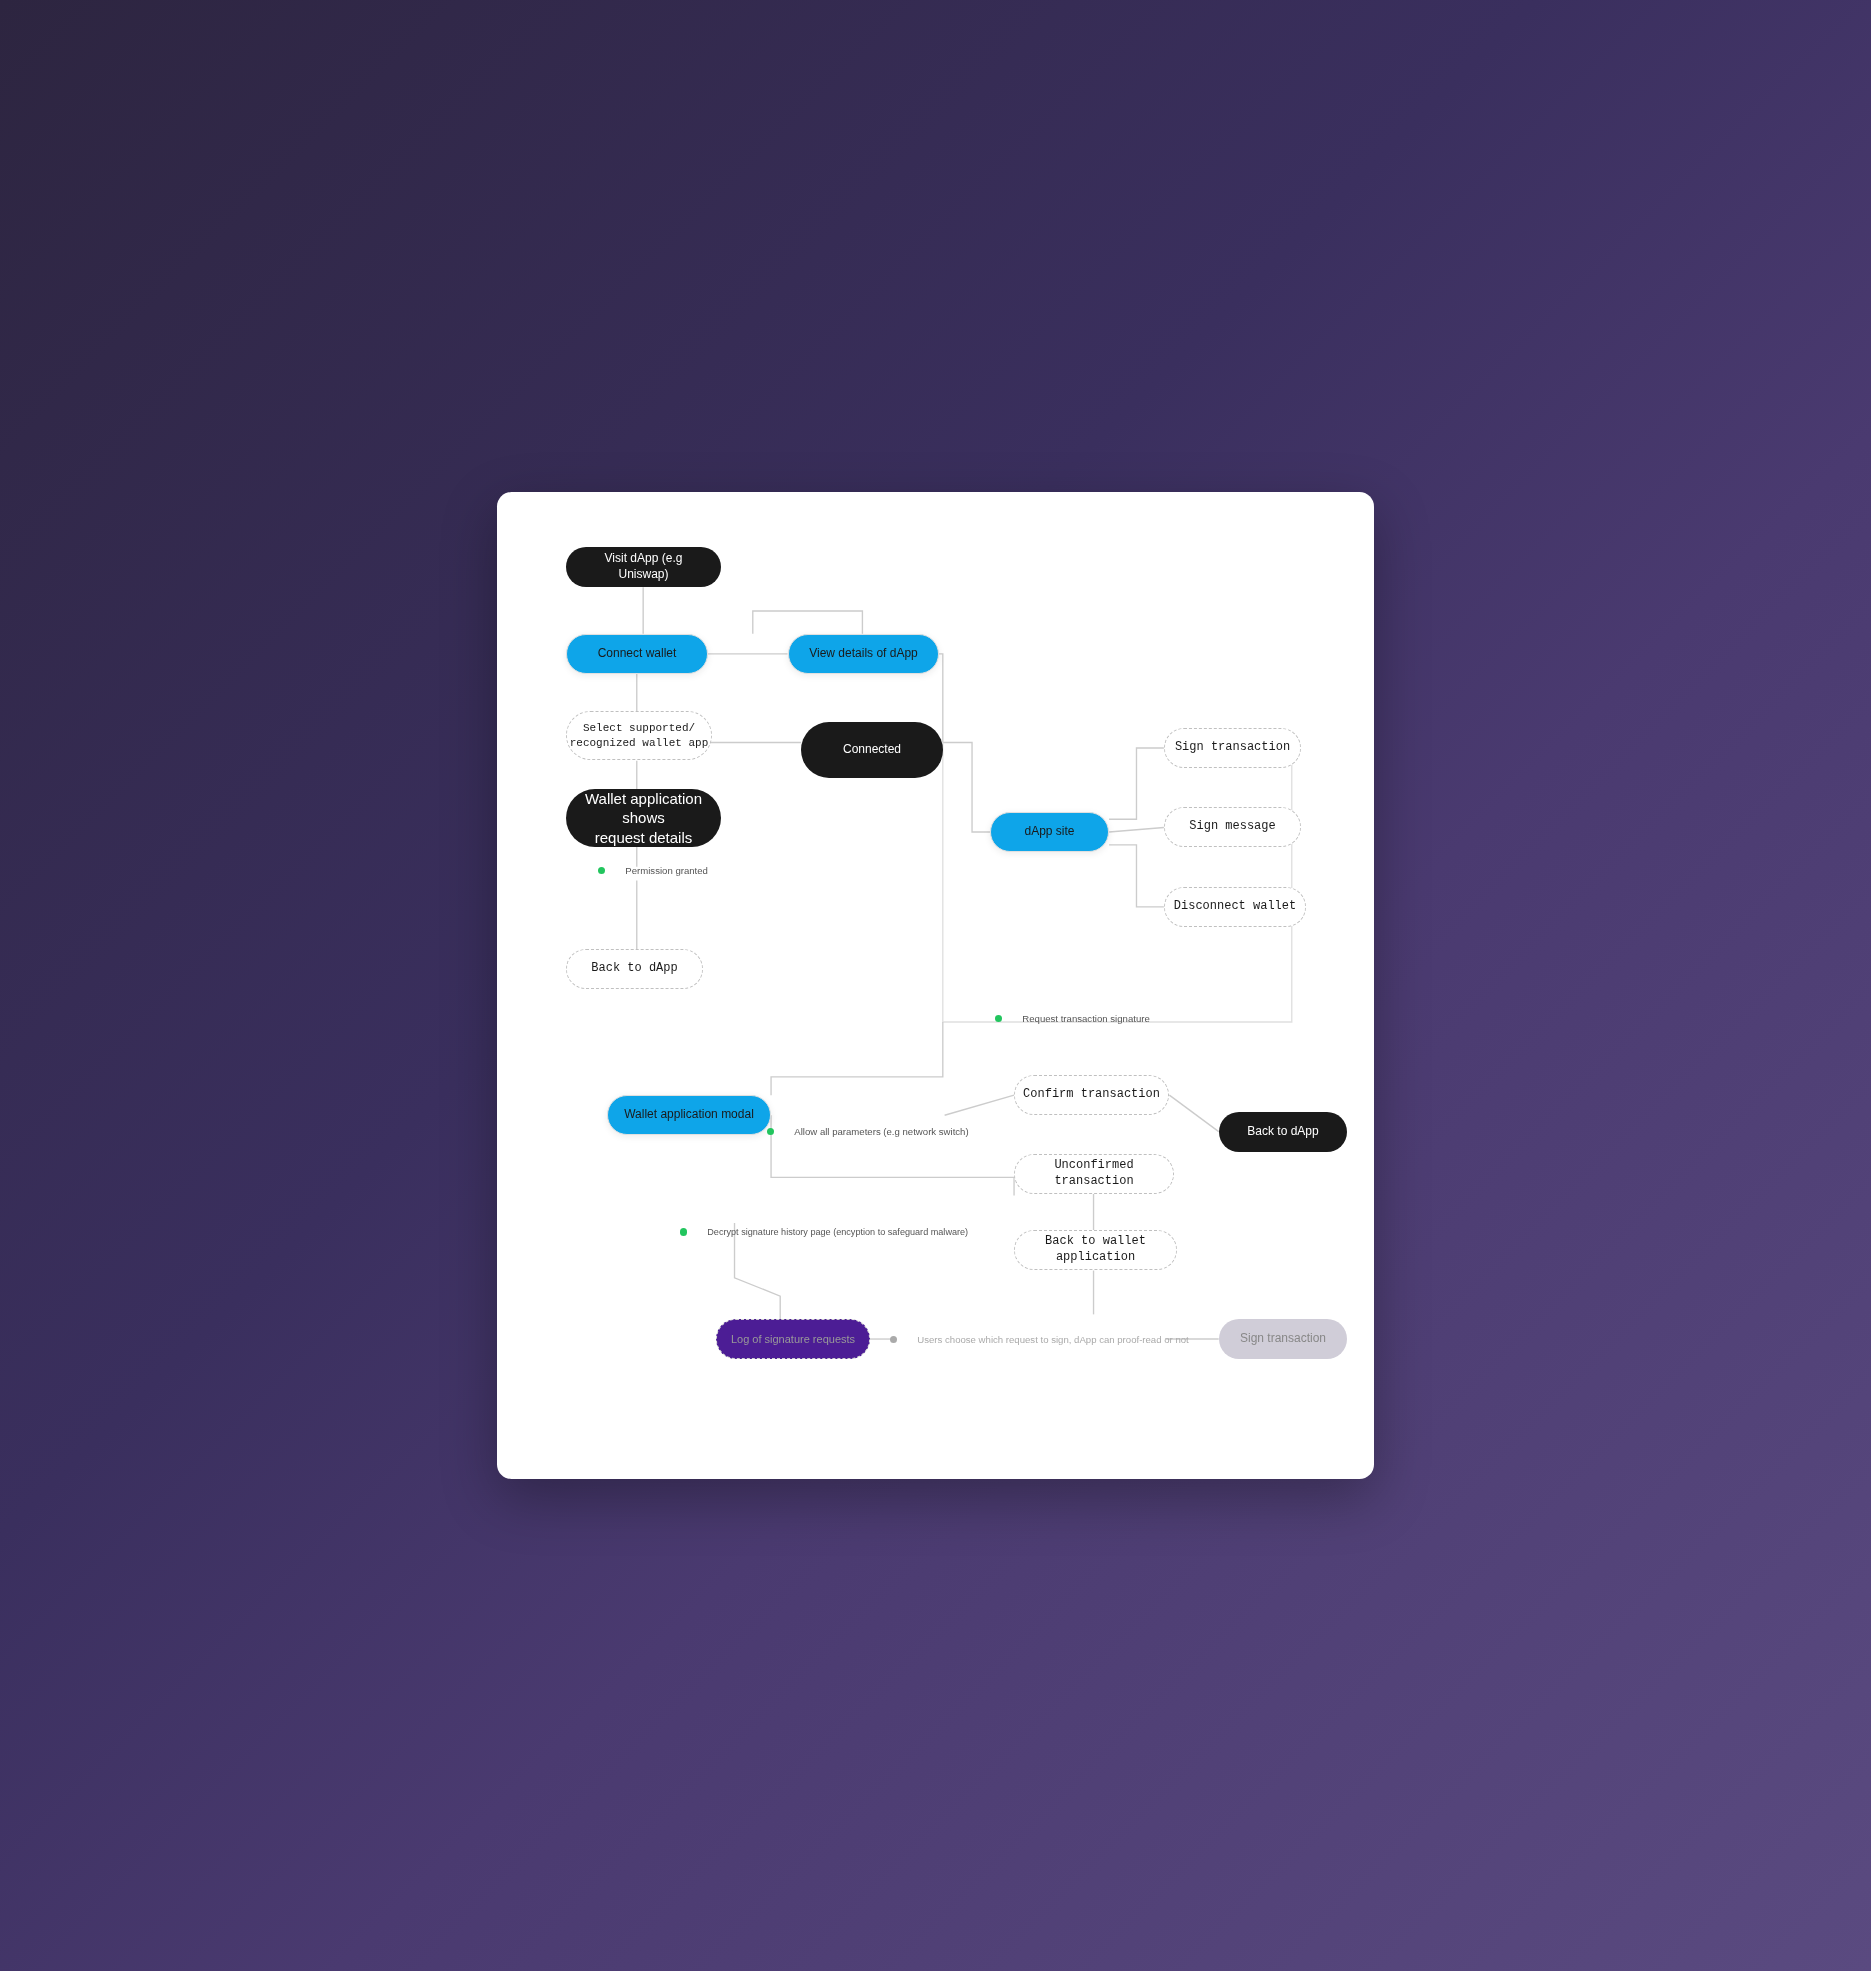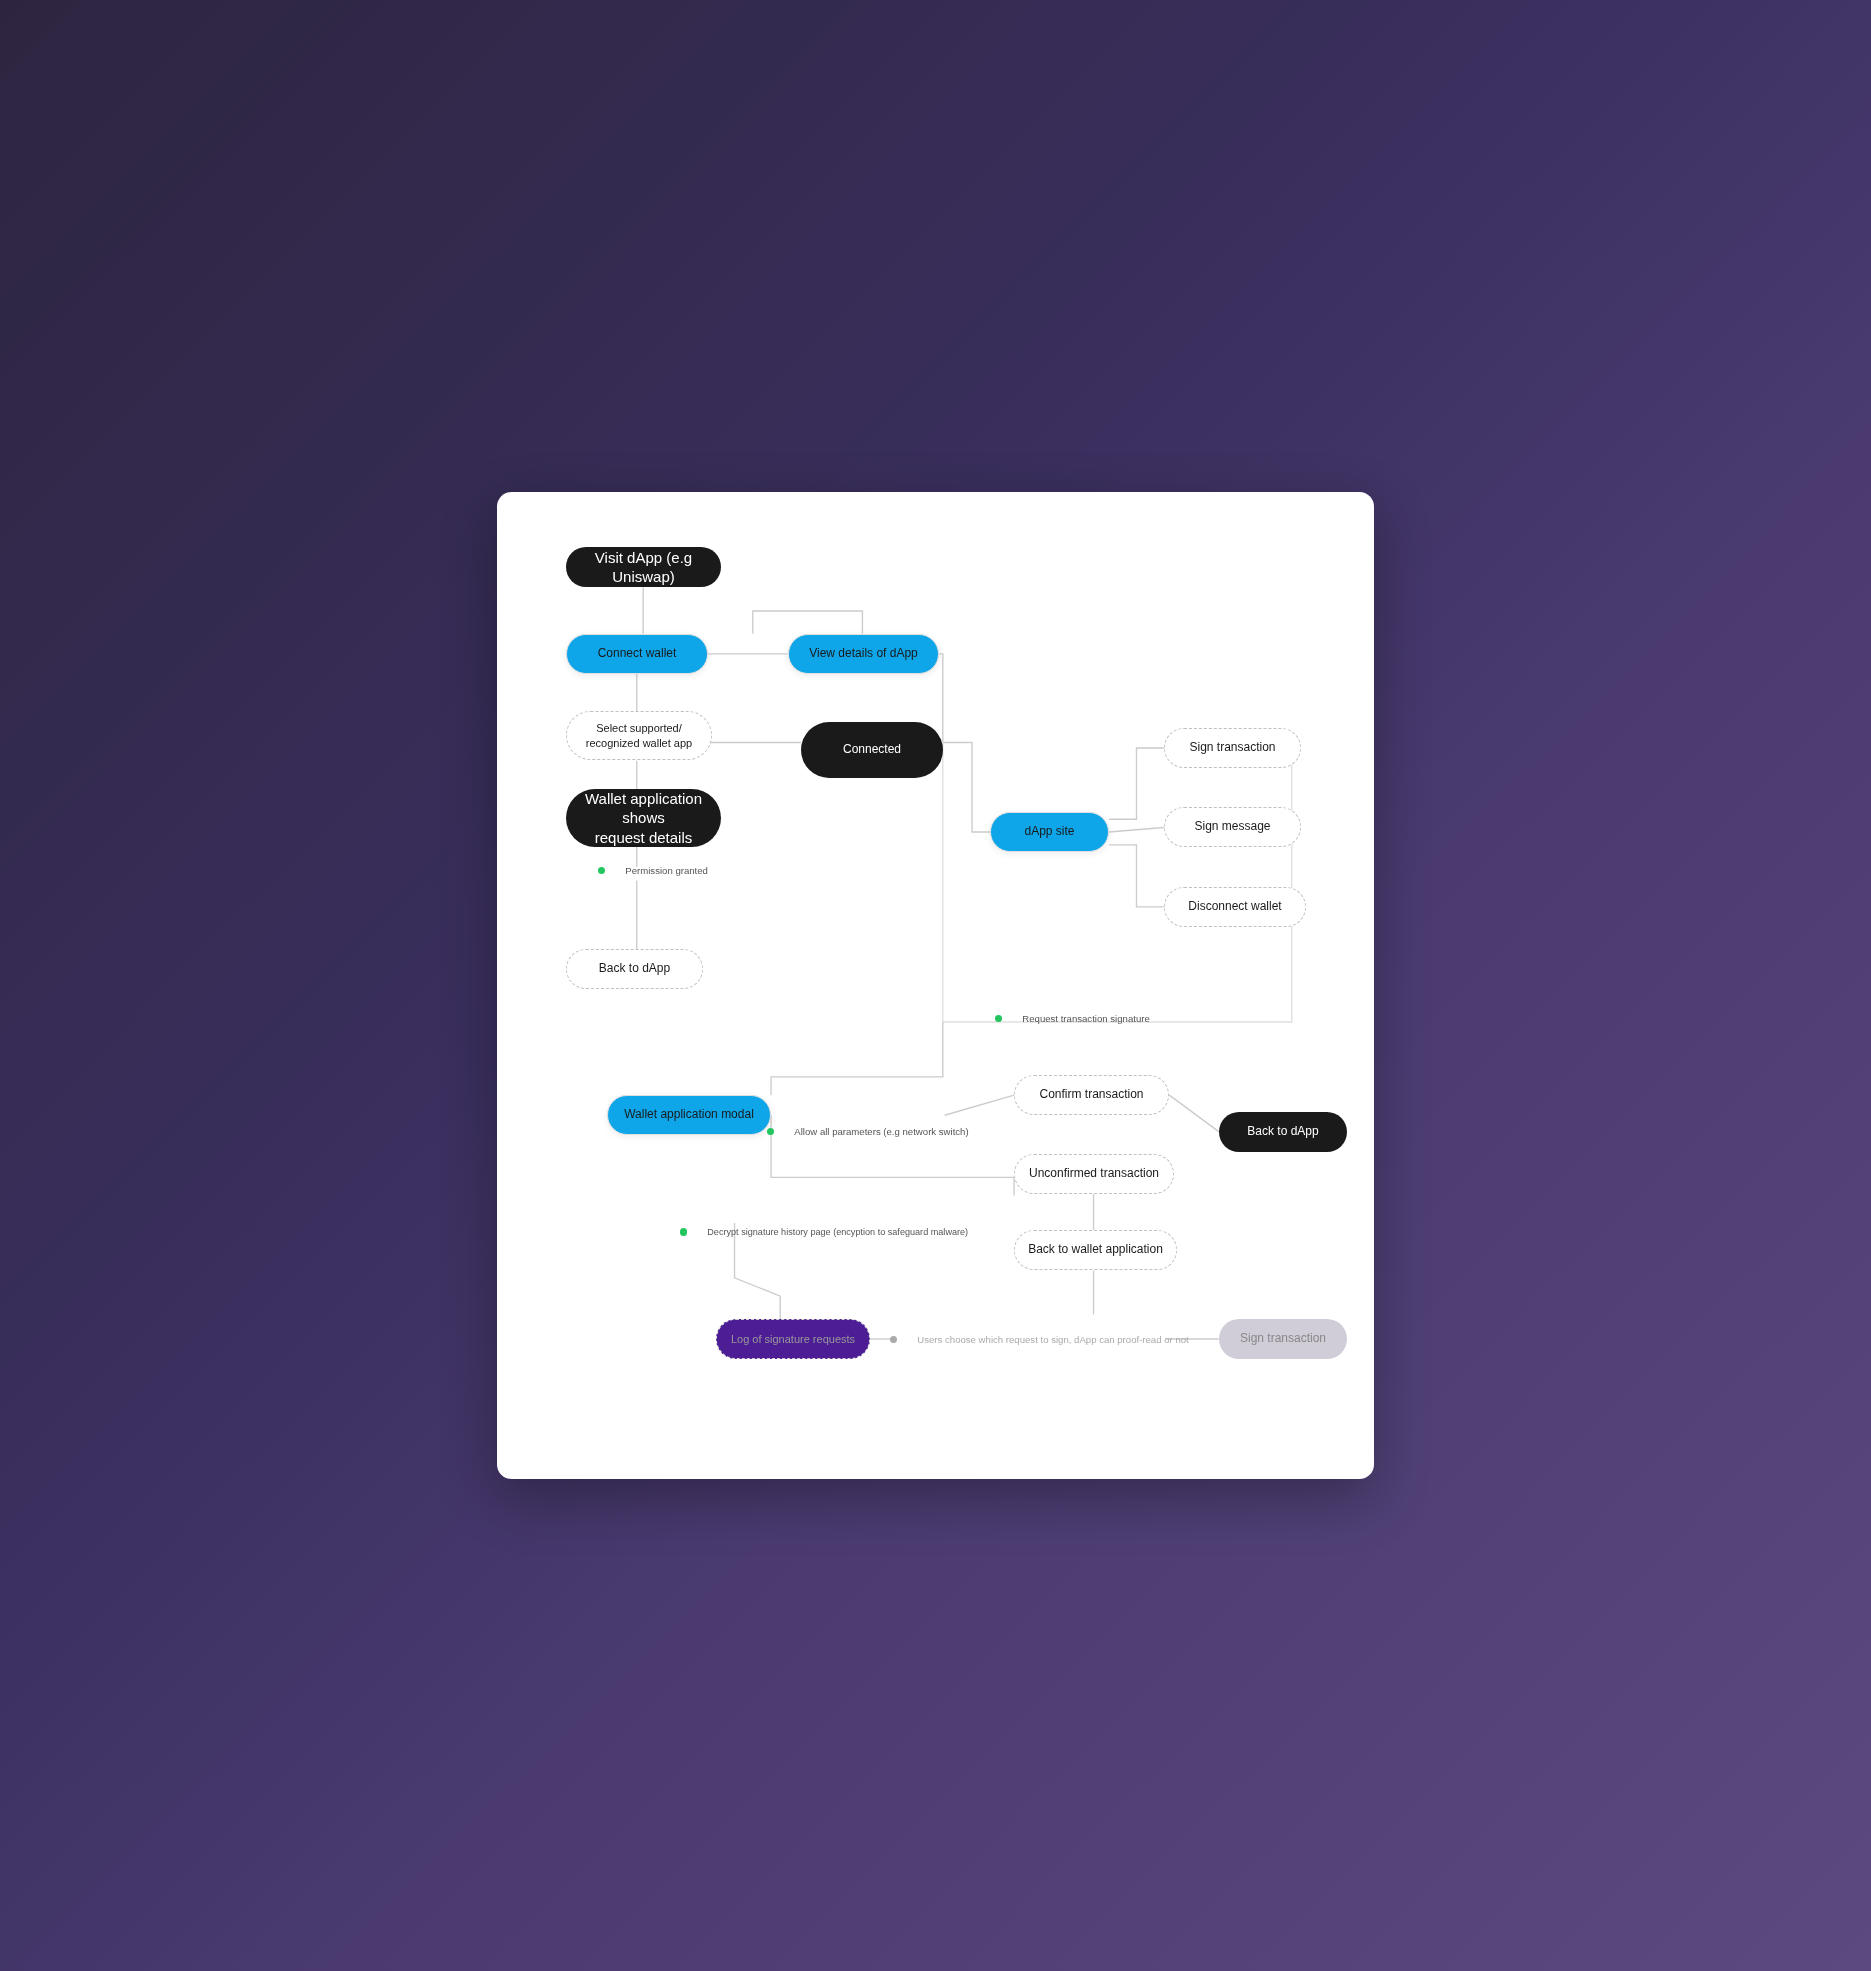--- a/index.html
+++ b/index.html
@@ -42,20 +42,21 @@
     .node-light {
       background: #0ea5e9;
       color: #1a1a1a;
       border: 1.8px solid #e0e0e0;
       box-shadow: 0 1.8px 7.3px rgba(0,0,0,0.08);
     }
     .node-dashed {
       background: #ffffff;
       color: #1a1a1a;
       border: 1.8px dashed #c0c0c0;
+      font-family: Liberation Mono, monospace;
     }
     .node-gray-dashed {
       background: #4c1d95;
       color: #999999;
       border: 1.8px dashed #d0d0d0;
     }
     .node-gray-solid {
       background: #d0cdd8;
       color: #888;
       border: none;
@@ -142,21 +143,21 @@
 
     <path d="M 408,927 L 432,927" stroke="#ccc" stroke-width="1.5" fill="none"></path>
 
     <path d="M 732,927 L 790,927" stroke="#ccc" stroke-width="1.5" fill="none"></path>
 
     <path d="M 260,800 L 260,860 L 310,880 L 310,905" stroke="#ccc" stroke-width="1.5" fill="none"></path>
 
     <path d="M 400,177 L 488,177 L 488,274" stroke="#ccc" stroke-width="1.5" fill="none"></path>
   </svg>
 
-  <div class="node node-dark" style="left:69px; top:55px; width:155px; height:40px; padding:0 14.6px; font-size:15px;">Visit dApp (e.g Uniswap)</div>
+  <div class="node node-dark" style="left:69px; top:55px; width:155px; height:40px; padding:0 14.6px; font-size:12px;">Visit dApp (e.g Uniswap)</div>
 
   <div class="node node-light" style="left:69px; top:142px; width:142px; height:40px;">Connect wallet</div>
 
   <div class="node node-light" style="left:291px; top:142px; width:151px; height:40px;">View details of dApp</div>
 
   <div class="node node-dashed" style="left:69px; top:219px; width:146px; height:49px; font-size:11px;">
     <span>Select supported/<br>recognized wallet app</span>
   </div>
 
   <div class="node node-dark" style="left:304px; top:230px; width:142px; height:56px;">Connected</div>

